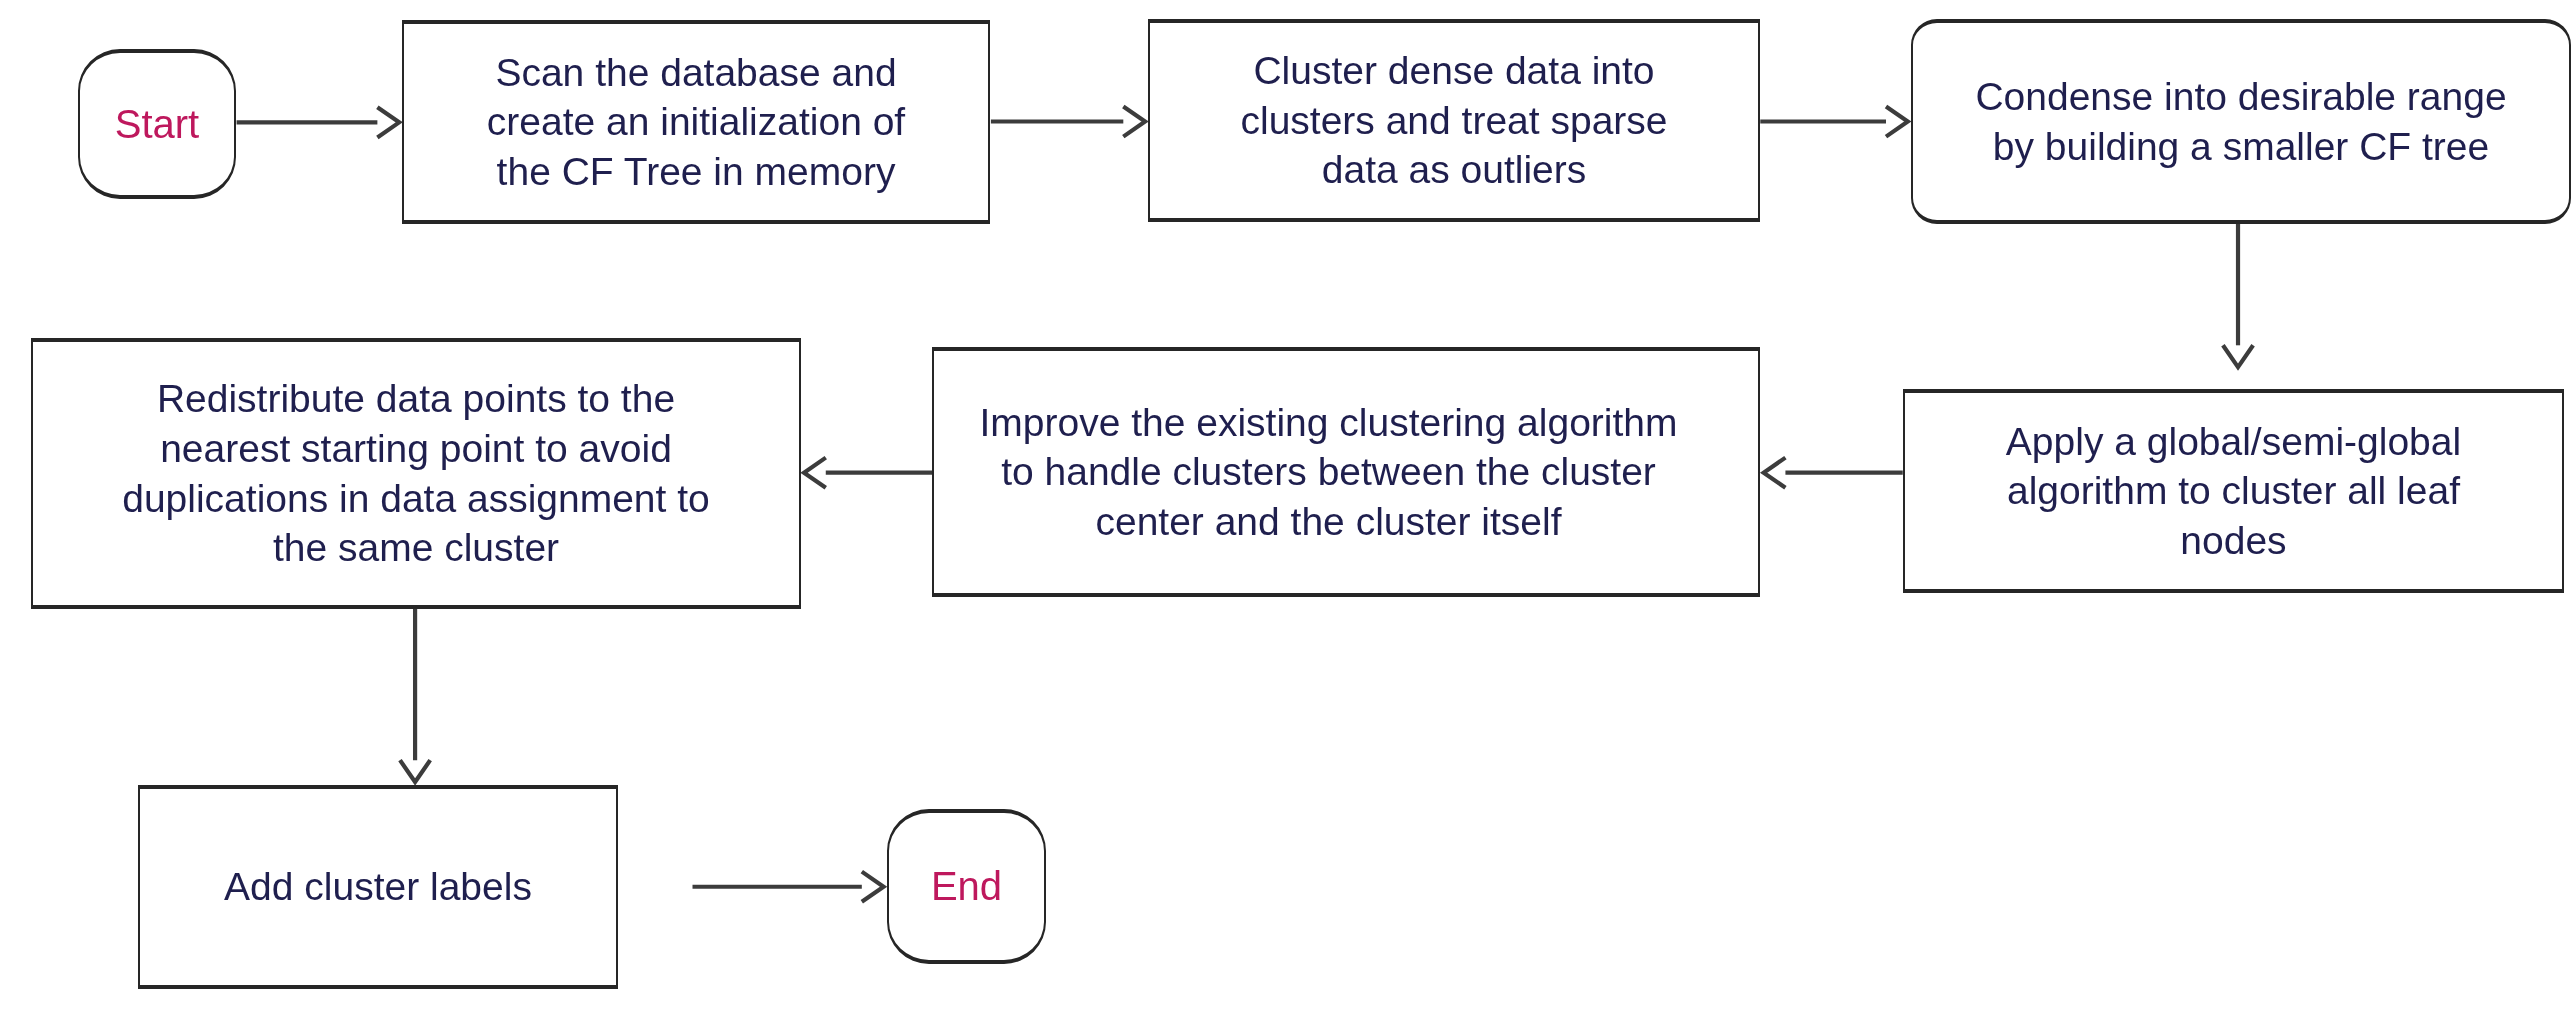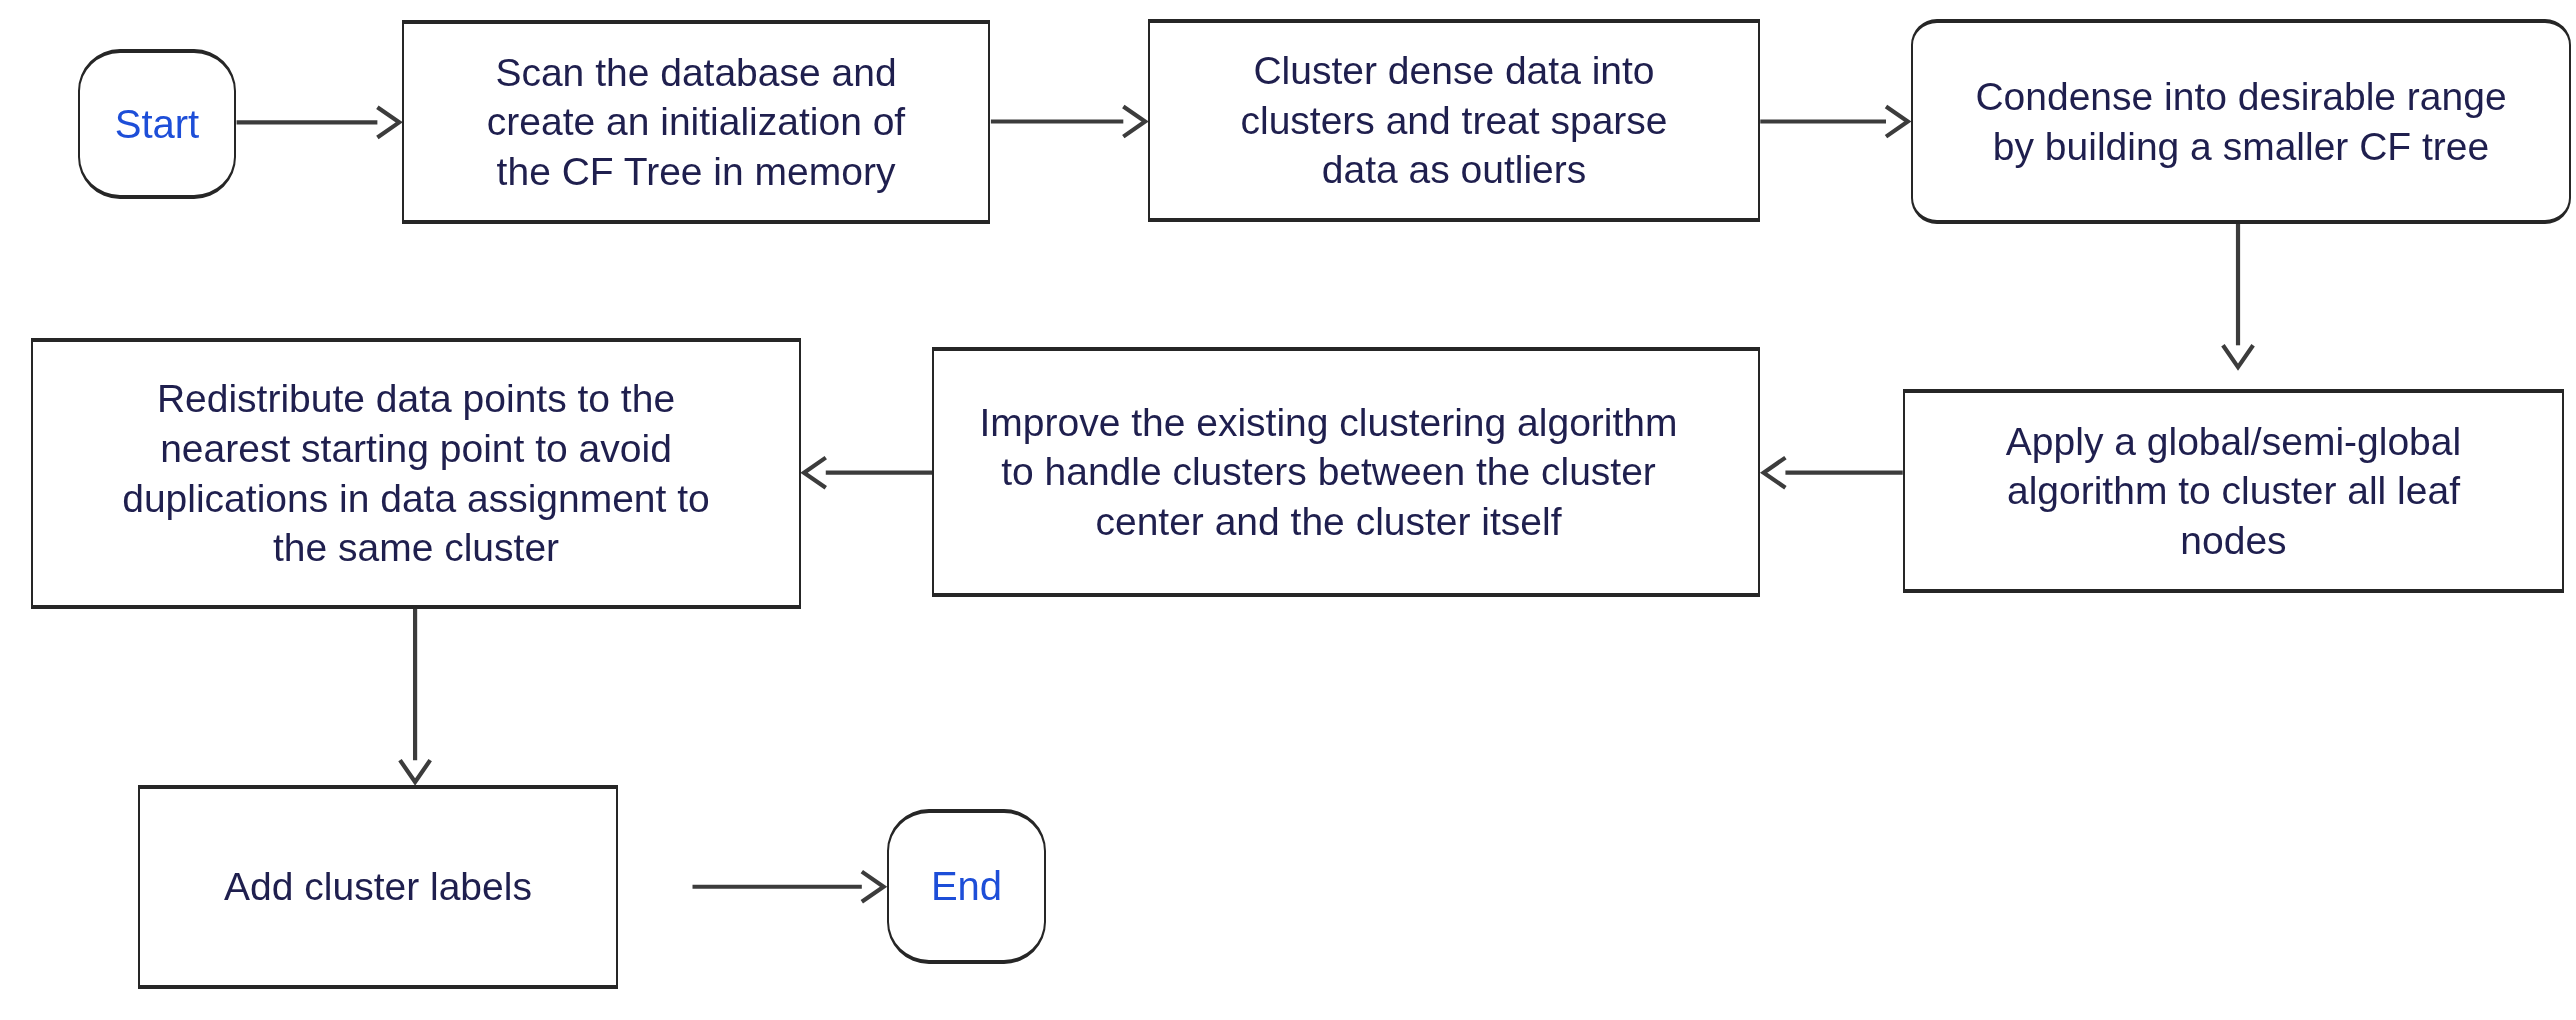--- a/index.html
+++ b/index.html
@@ -22,21 +22,21 @@
     border: 2.5px solid #262626;
     border-top-width: 4.2px;
     border-bottom-width: 4.2px;
     color: #1f1f4e;
     font-size: 39px;
     line-height: 1.27;
     padding: 0 59px;
   }
   .terminator {
     border-radius: 42px;
-    color: #1d4ed8;
+    color: #be185d;
     font-size: 40px;
     padding: 0 8.4px;
   }
   .arrows {
     position: absolute;
     left: 0; top: 0;
     width: 2576px;
     height: 1020px;
     pointer-events: none;
   }

